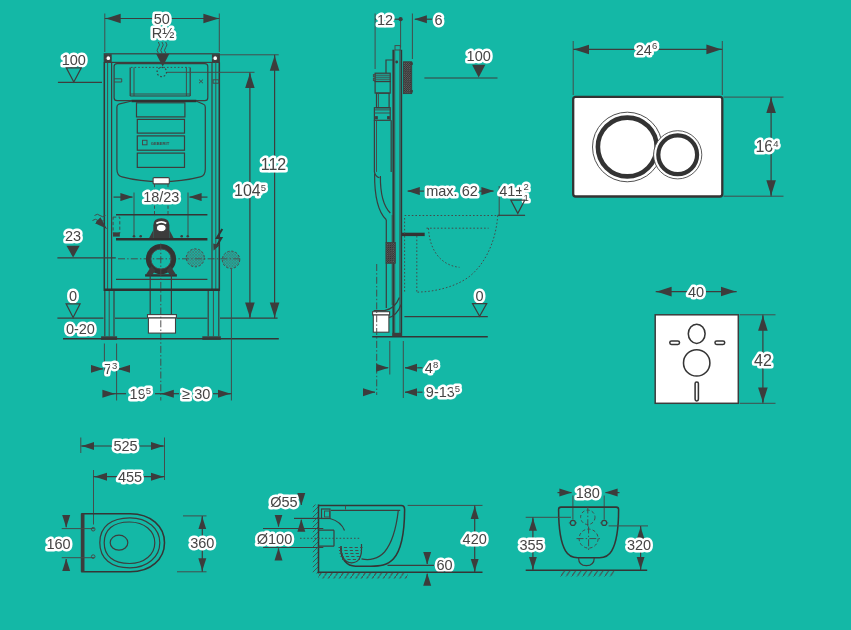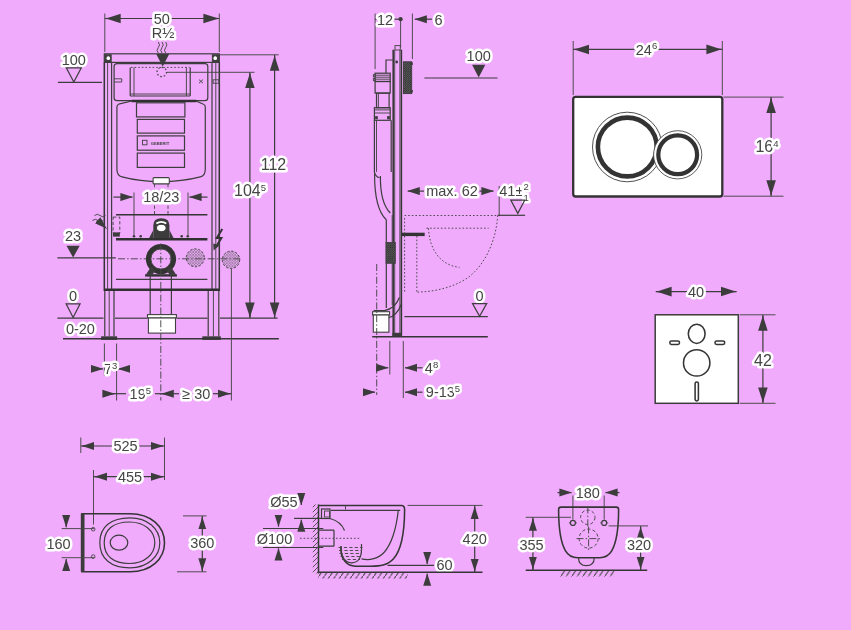--- a/index.html
+++ b/index.html
@@ -1,16 +1,16 @@
 <!DOCTYPE html>
 <html><head>
 <meta charset="utf-8">
 <style>
 html,body{margin:0;padding:0;background:#fff;}
-#wrap{width:851px;height:630px;background:#f0abfc;position:relative;overflow:hidden;}
+#wrap{width:851px;height:630px;background:#14b8a6;position:relative;overflow:hidden;}
 svg{display:block;}
 svg *{vector-effect:none;}
 .s{stroke:#3d3d3d;fill:none;stroke-width:1.2;}
 .s8{stroke:#474747;fill:none;stroke-width:0.95;}
 .s13{stroke:#353535;fill:none;stroke-width:1.55;}
 .s2{stroke:#303030;fill:none;stroke-width:2.4;}
 .f{fill:#3c3c3c;stroke:none;}
 .w{fill:#fff;stroke:#404040;stroke-width:1.1;}
 .dash{stroke-dasharray:3.2,2.2;}
 .dot{stroke-dasharray:1.6,2.0;}

